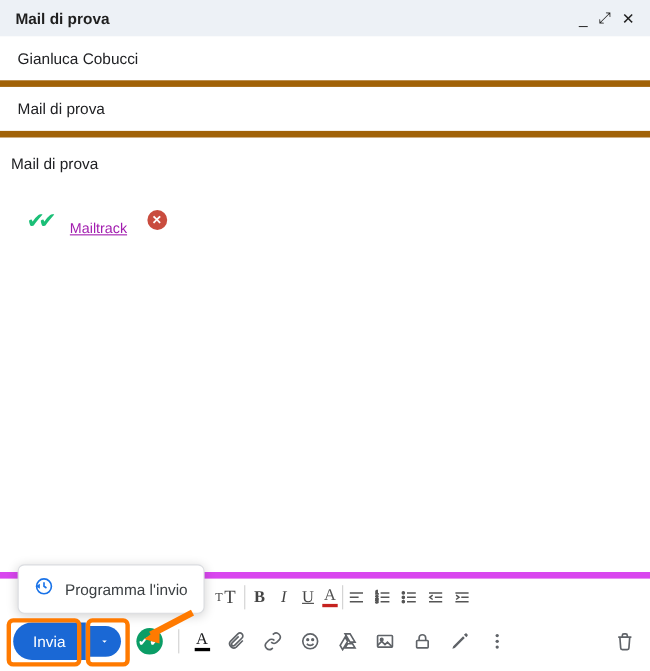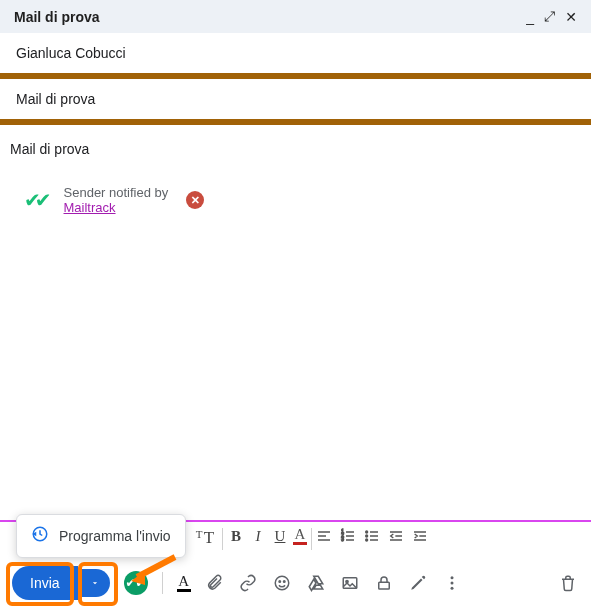--- a/index.html
+++ b/index.html
@@ -47,23 +47,23 @@
   .tracker-x {
     display:inline-flex; align-items:center; justify-content:center;
     width:18px; height:18px; border-radius:50%;
     background:#c94c3e; color:#fff; font-size:11px; font-weight:bold;
   }
 
   .toolbar-section {
     position:absolute; left:0; right:0; bottom:0;
   }
   .format-bar {
-    display:flex; align-items:flex-start; gap:4px;
+    display:flex; align-items:center; gap:4px;
     padding:6px 6px 6px 190px;
-    border-top:2px solid #d946ef;
+    border-top:6px solid #d946ef;
     height:40px;
     color:#555;
     position:relative;
   }
   .popup-menu {
     position:absolute;
     left:16px;
     bottom:2px;
     background:#fff;
     border:1px solid #dadce0;
@@ -156,21 +156,21 @@
 <div class="field-row">
   <span>Mail di prova</span>
 </div>
 
 <div class="body-area">
   <span>Mail di prova</span>
 
   <div class="tracker-row">
     <span class="tracker-check">✔✔</span>
     <span>
-      <span>Sender notified by</span><br>
+      <br>
       <a href="#" class="tracker-link">Mailtrack</a>
     </span>
     <span class="tracker-x">✕</span>
   </div>
 </div>
 
 <div class="toolbar-section">
 
   <div class="format-bar">
     <div class="popup-menu">

